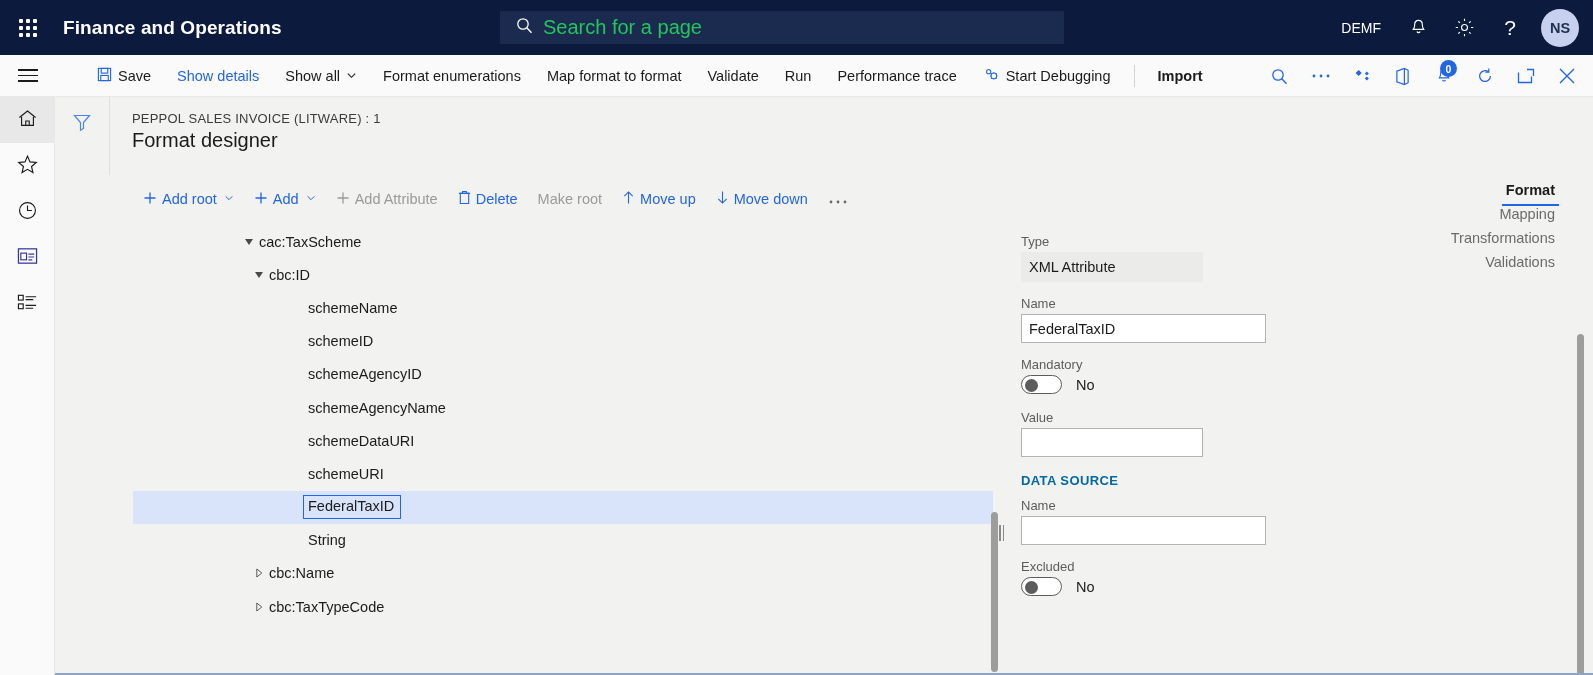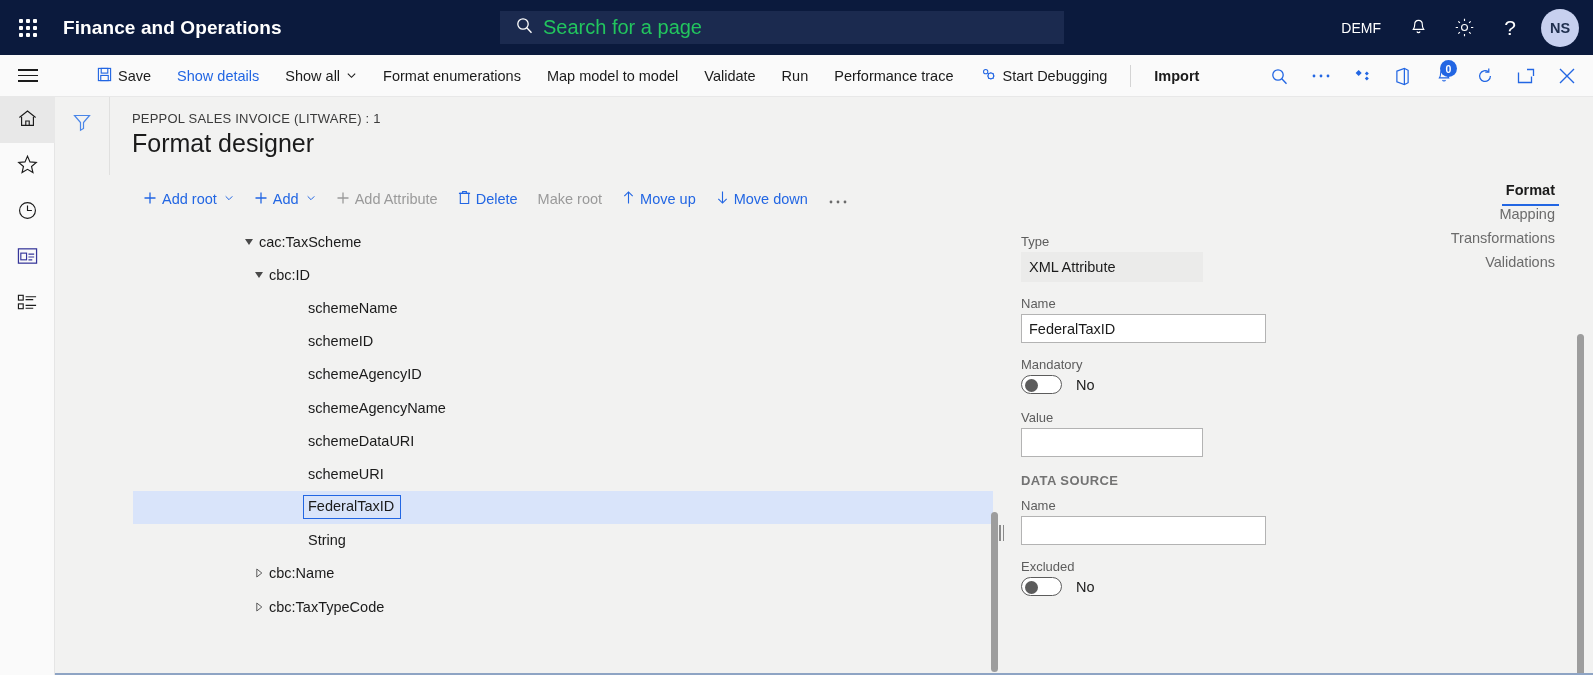--- a/index.html
+++ b/index.html
@@ -140,21 +140,21 @@
     display: flex; align-items: flex-start; justify-content: center;
     padding-top: 15px;
     border-right: 1px solid #e0e0df;
     cursor: pointer;
   }
   .title-block { padding-left: 22px; padding-top: 14px; }
   .breadcrumb {
     font-size: 13px; color: #3b3b3b; letter-spacing: .2px;
   }
   .page-title {
-    font-size: 25px; color: #1b1b1b; margin-top: 3px; font-weight: normal;
+    font-size: 20px; color: #1b1b1b; margin-top: 3px; font-weight: normal;
   }
 
   
   .tree-toolbar {
     position: absolute; top: 85px; left: 78px;
     display: flex; align-items: center; height: 34px;
   }
   .tb-btn {
     display: flex; align-items: center; gap: 5px;
     height: 34px; padding: 0 10px;
@@ -224,21 +224,21 @@
   .tab.active { color: #1b1b1b; font-weight: bold; }
   .tab.active::after {
     content: ""; position: absolute; left: 4px; right: 4px; bottom: 0;
     height: 2.5px; background: #2266e3;
   }
   .fields { padding-left: 58px; padding-top: 16px; }
   .field-label {
     font-size: 13px; color: #5d5d5d; margin-bottom: 3px;
   }
   .section-label {
-    font-size: 13px; color: #737373; font-weight: bold;
+    font-size: 13px; color: #0369a1; font-weight: bold;
     letter-spacing: .4px; margin: 16px 0 10px 0;
   }
   .readonly-box {
     width: 182px; height: 30px;
     background: #ebebea;
     display: flex; align-items: center;
     padding-left: 8px;
     font-size: 14.5px; color: #1b1b1b;
     margin-bottom: 14px;
   }
@@ -353,21 +353,21 @@
     <div class="cmd-btn">Show details</div>
     <div class="cmd-btn dark">
       <span>Show all</span>
       <span>
         <svg width="11" height="11" viewBox="0 0 12 12">
             <path d="M2 4l4 4 4-4" fill="none" stroke="#1b1b1b" stroke-width="1.2"></path>
           </svg>
       </span>
     </div>
     <div class="cmd-btn dark">Format enumerations</div>
-    <div class="cmd-btn dark">Map model to model</div>
+    <div class="cmd-btn dark">Map format to format</div>
     <div class="cmd-btn dark">Validate</div>
     <div class="cmd-btn dark">Run</div>
     <div class="cmd-btn dark">Performance trace</div>
     <div class="cmd-btn dark">
       <span>
         <svg width="17" height="15" viewBox="0 0 18 16">
             <g fill="none" stroke="#2266e3" stroke-width="1.1">
               <circle cx="6" cy="5" r="2.3"></circle>
               <circle cx="11.5" cy="9.5" r="3"></circle>
               <path d="M11.5 5.6v1M11.5 12.4v1M7.6 9.5h1M14.4 9.5h1M8.7 6.7l.8.8M13.5 11.5l.8.8M14.3 6.7l-.8.8M9.5 11.5l-.8.8"></path>

